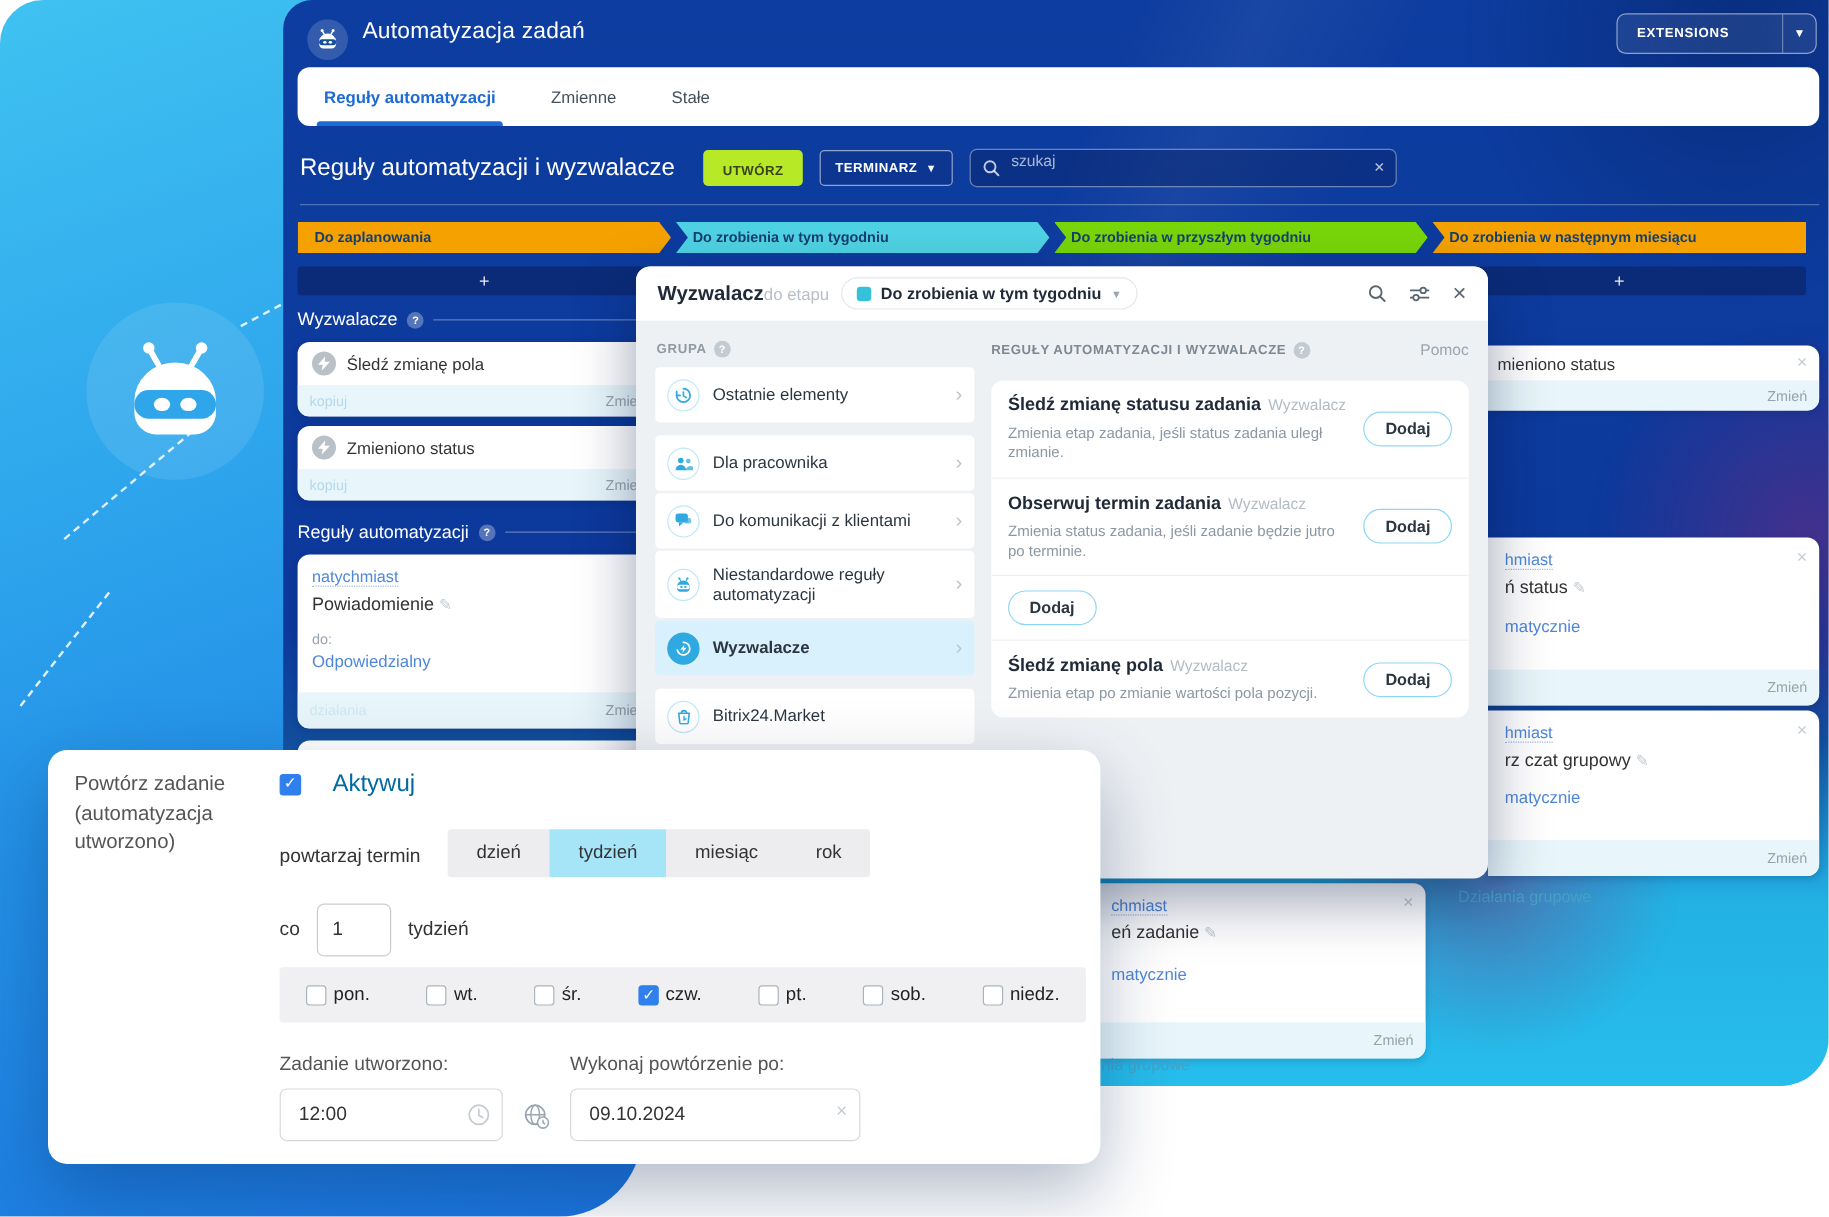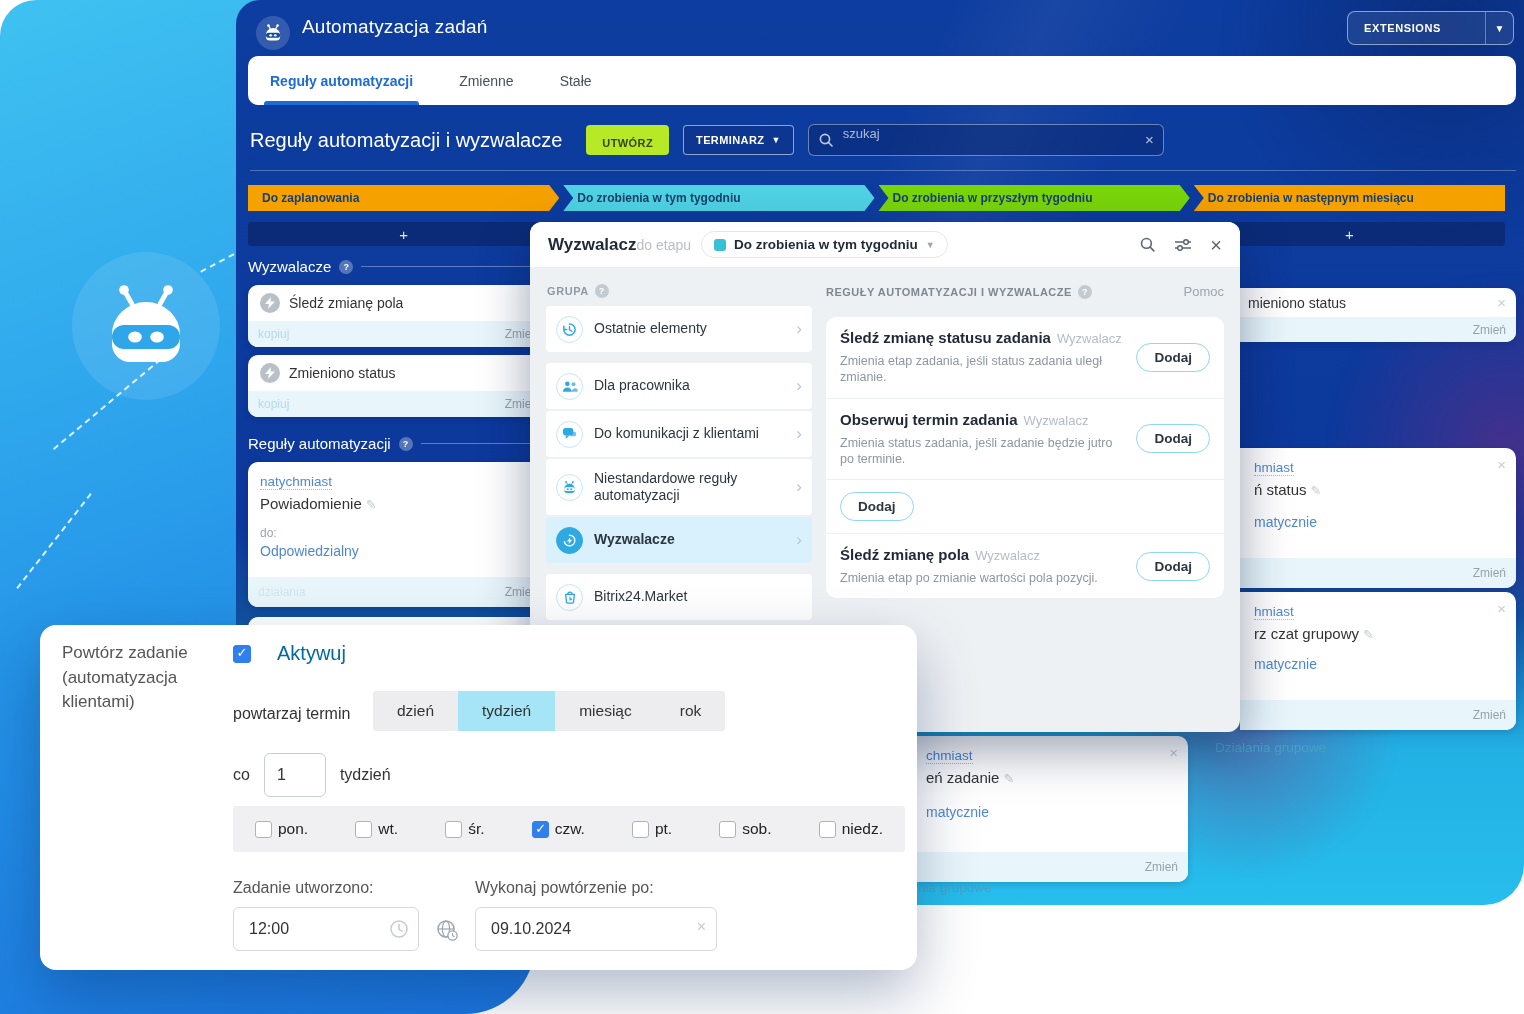--- a/index.html
+++ b/index.html
@@ -511,21 +511,21 @@
         <div class="m-rule-l">
           <div><span class="m-rule-t">Śledź zmianę pola</span><span class="m-rule-b">Wyzwalacz</span></div>
           <div class="m-rule-d">Zmienia etap po zmianie wartości pola pozycji.</div>
         </div>
         <button class="btn-dodaj">Dodaj</button>
       </div>
     </div>
   </div>
 
   <div class="rpanel">
-    <div class="rp-title">Powtórz zadanie (automatyzacja klientami)</div>
+    <div class="rp-title">Powtórz zadanie (automatyzacja utworzono)</div>
 
     <div class="rp-activate">
       <span class="cbx on"></span>
       <span class="lab">Aktywuj</span>
     </div>
 
     <div class="rp-repeat-lab">powtarzaj termin</div>
     <div class="seg">
       <span>dzień</span>
       <span class="sel">tydzień</span>

